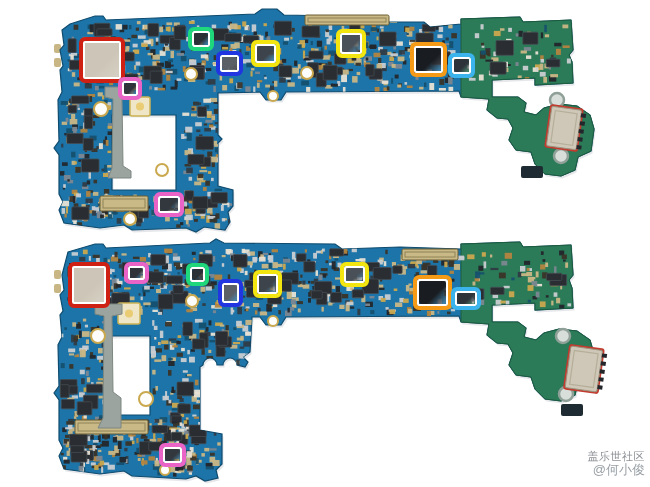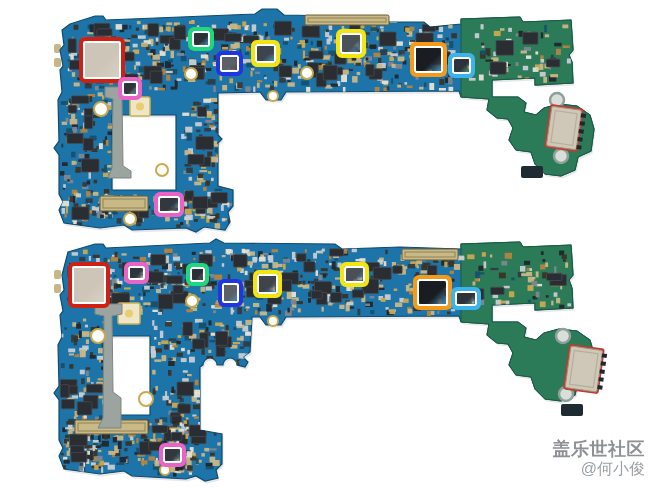--- a/index.html
+++ b/index.html
@@ -23,22 +23,22 @@
     border-radius:2px;
   }
   .watermark{
     position:absolute;
     right:5px;
     bottom:9px;
     text-align:right;
     line-height:1.15;
     user-select:none;
   }
-  .watermark .wm1{font-size:18px;font-weight:bold;letter-spacing:0.5px;}
-  .watermark .wm2{font-size:16px;}
+  .watermark .wm1{font-size:11px;font-weight:normal;letter-spacing:0.5px;}
+  .watermark .wm2{font-size:13px;}
 </style>
 </head>
 <body>
 
 <div class="canvas">
   <svg id="pcb-svg" width="650" height="487" viewBox="0 0 650 487">
       <g>
         <path d="M70,24 L95,16 L103,16 L106,20 L255,14 L262,9 L277,9 L284,15 L335,16 L342,22 L424,22 L430,27 L461,24 L461,19 L520,17 L523,22 L571,20 L573,50 L569,55 L572,62 L573,83 L535,85 L535,78 L492,80 L492,97 L518,97 L526,103 L524,112 L536,115 L544,108 L559,104 L577,106 L590,115 L594,129 L591,151 L578,157 L575,170 L561,176 L545,174 L535,164 L531,152 L516,150 L509,140 L513,128 L508,119 L497,118 L487,110 L489,99 L461,97 L459,91 L286,92 L281,100 L266,100 L260,92 L218,93 L218,135 L222,139 L218,143 L218,186 L233,190 L233,206 L228,212 L230,222 L225,230 L204,227 L196,232 L186,228 L132,230 L124,225 L100,228 L64,223 L59,210 L63,202 L59,194 L59,155 L54,148 L59,141 L58,100 L62,92 L60,70 L63,66 L60,50 L64,45 L62,30 Z M112,115 L176,115 L176,190 L112,190 Z" fill="rgba(40,60,80,0.12)" fill-rule="evenodd" transform="translate(1.5,2.5)"></path>
         <rect x="54" y="44" width="7" height="9" rx="2" fill="#c9b685"></rect>
         <rect x="54" y="58" width="7" height="9" rx="2" fill="#c9b685"></rect>

